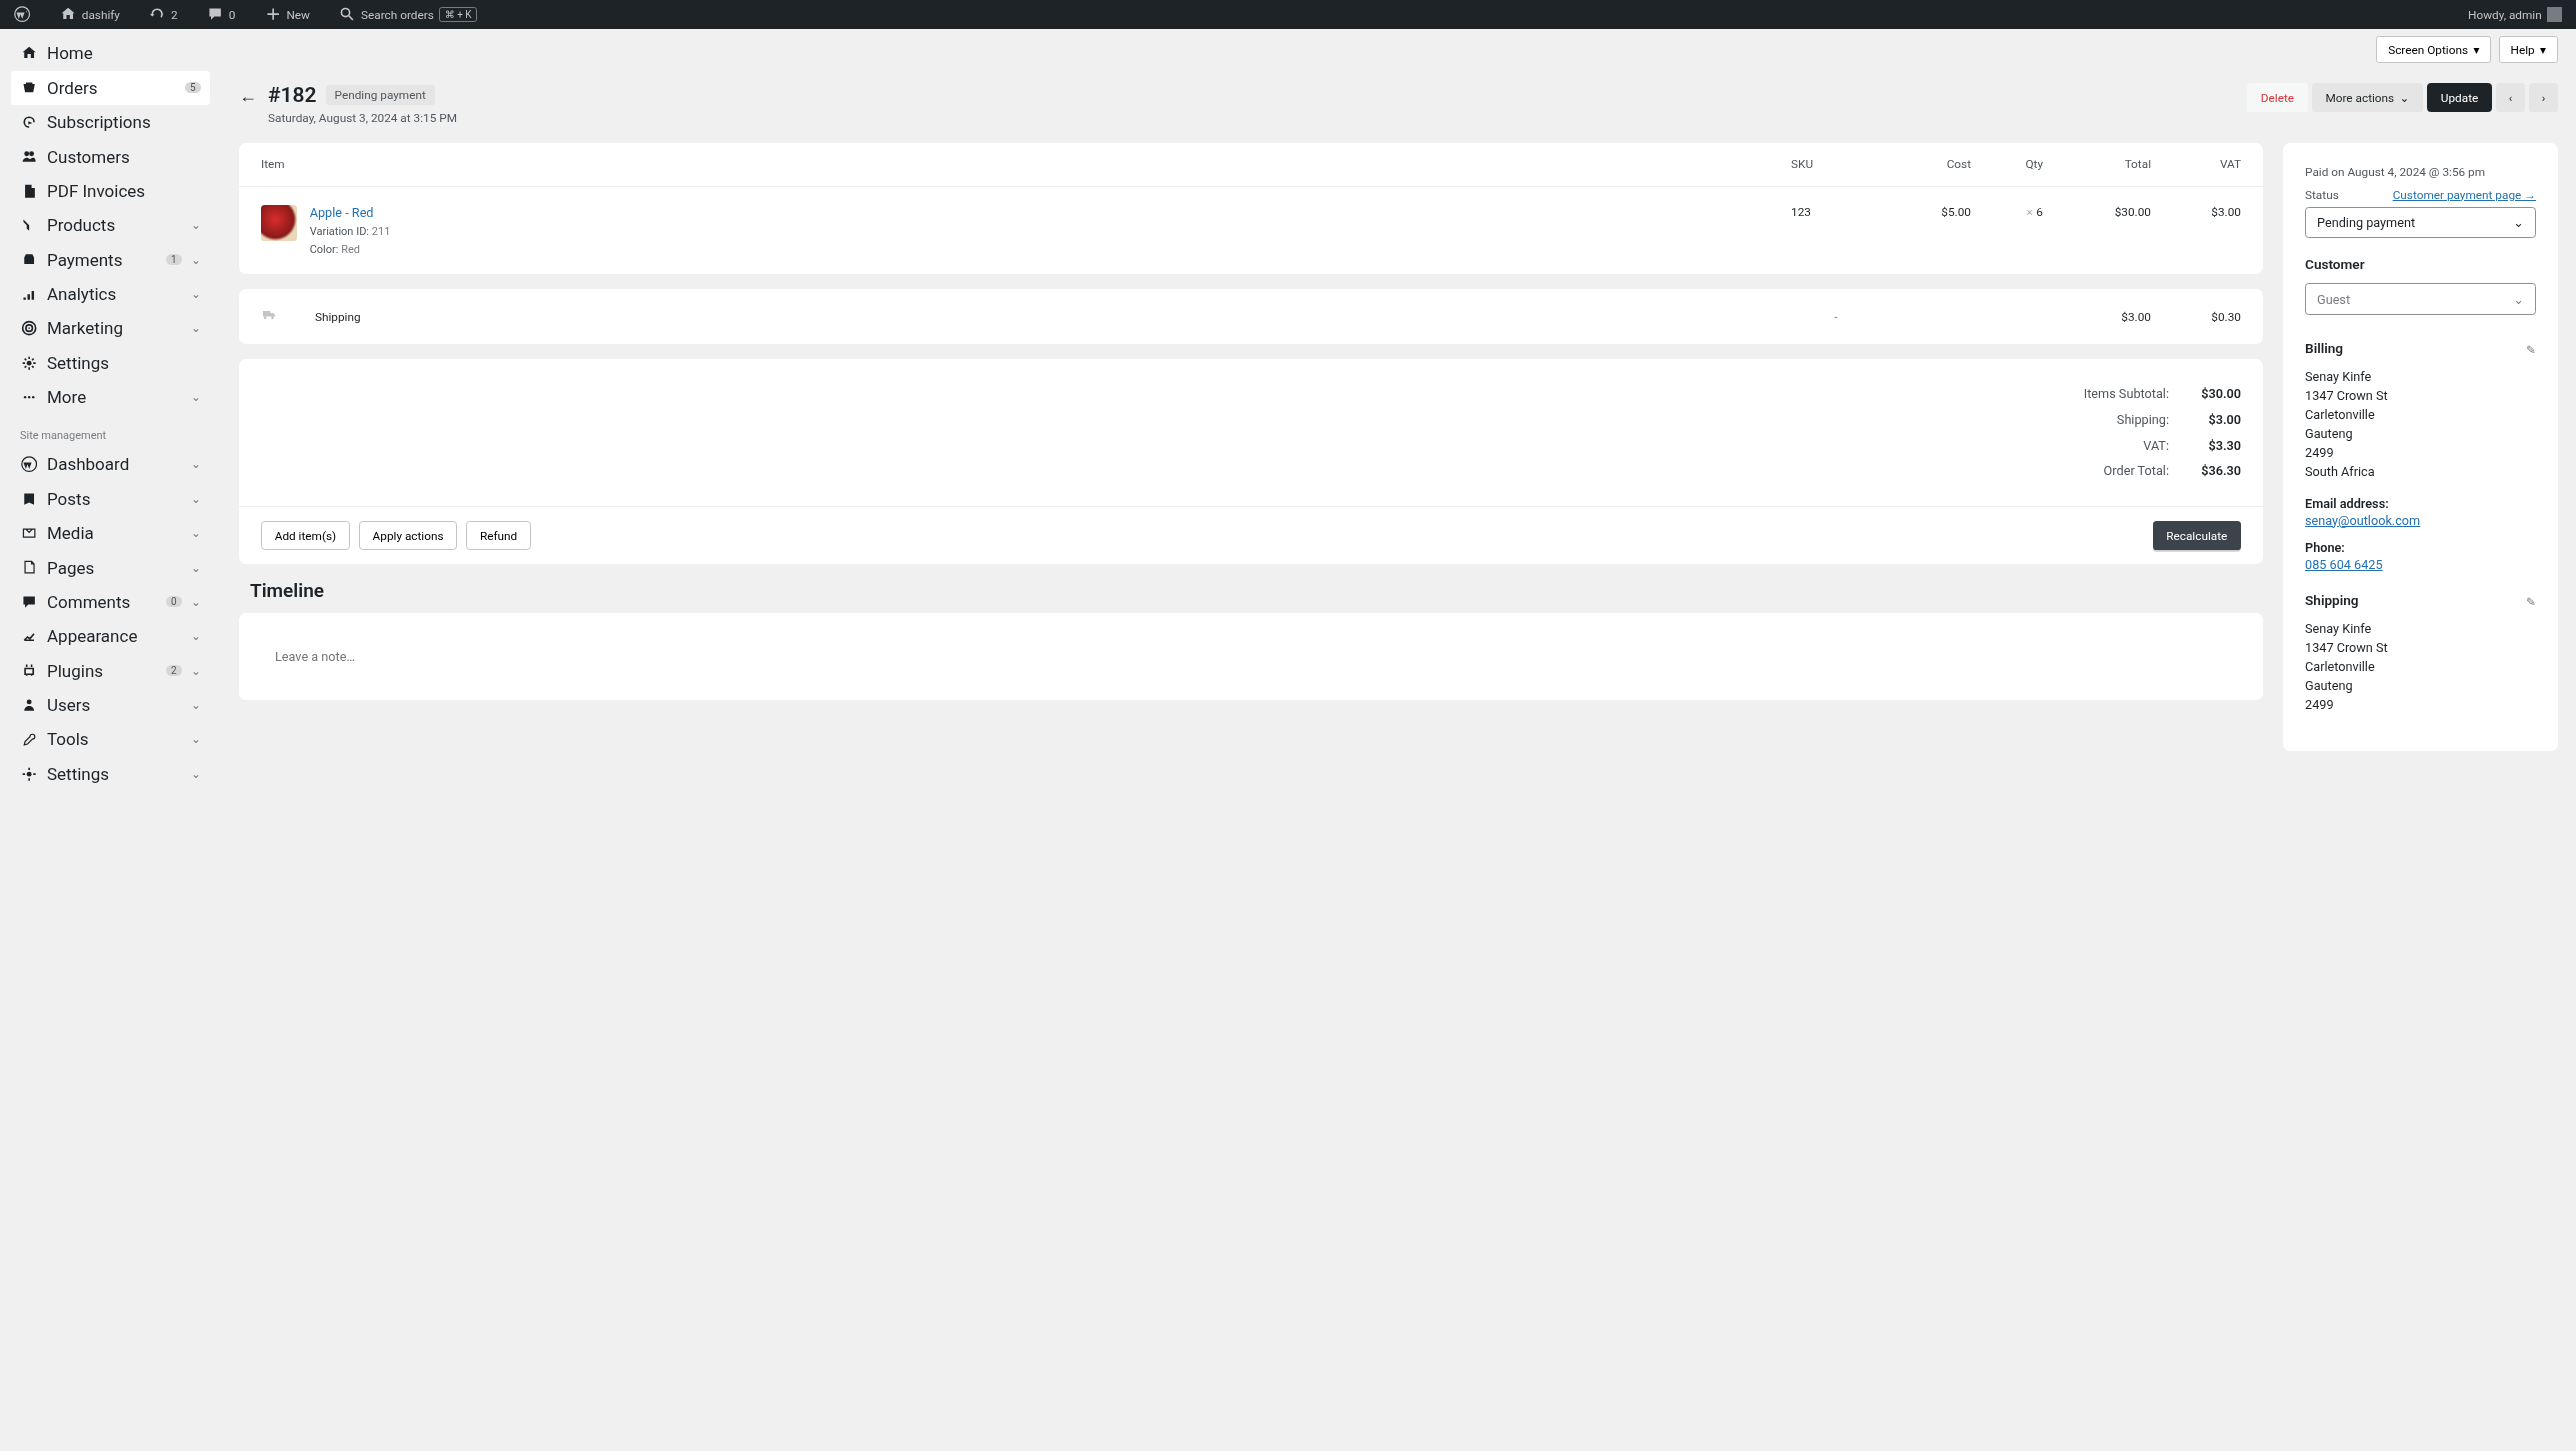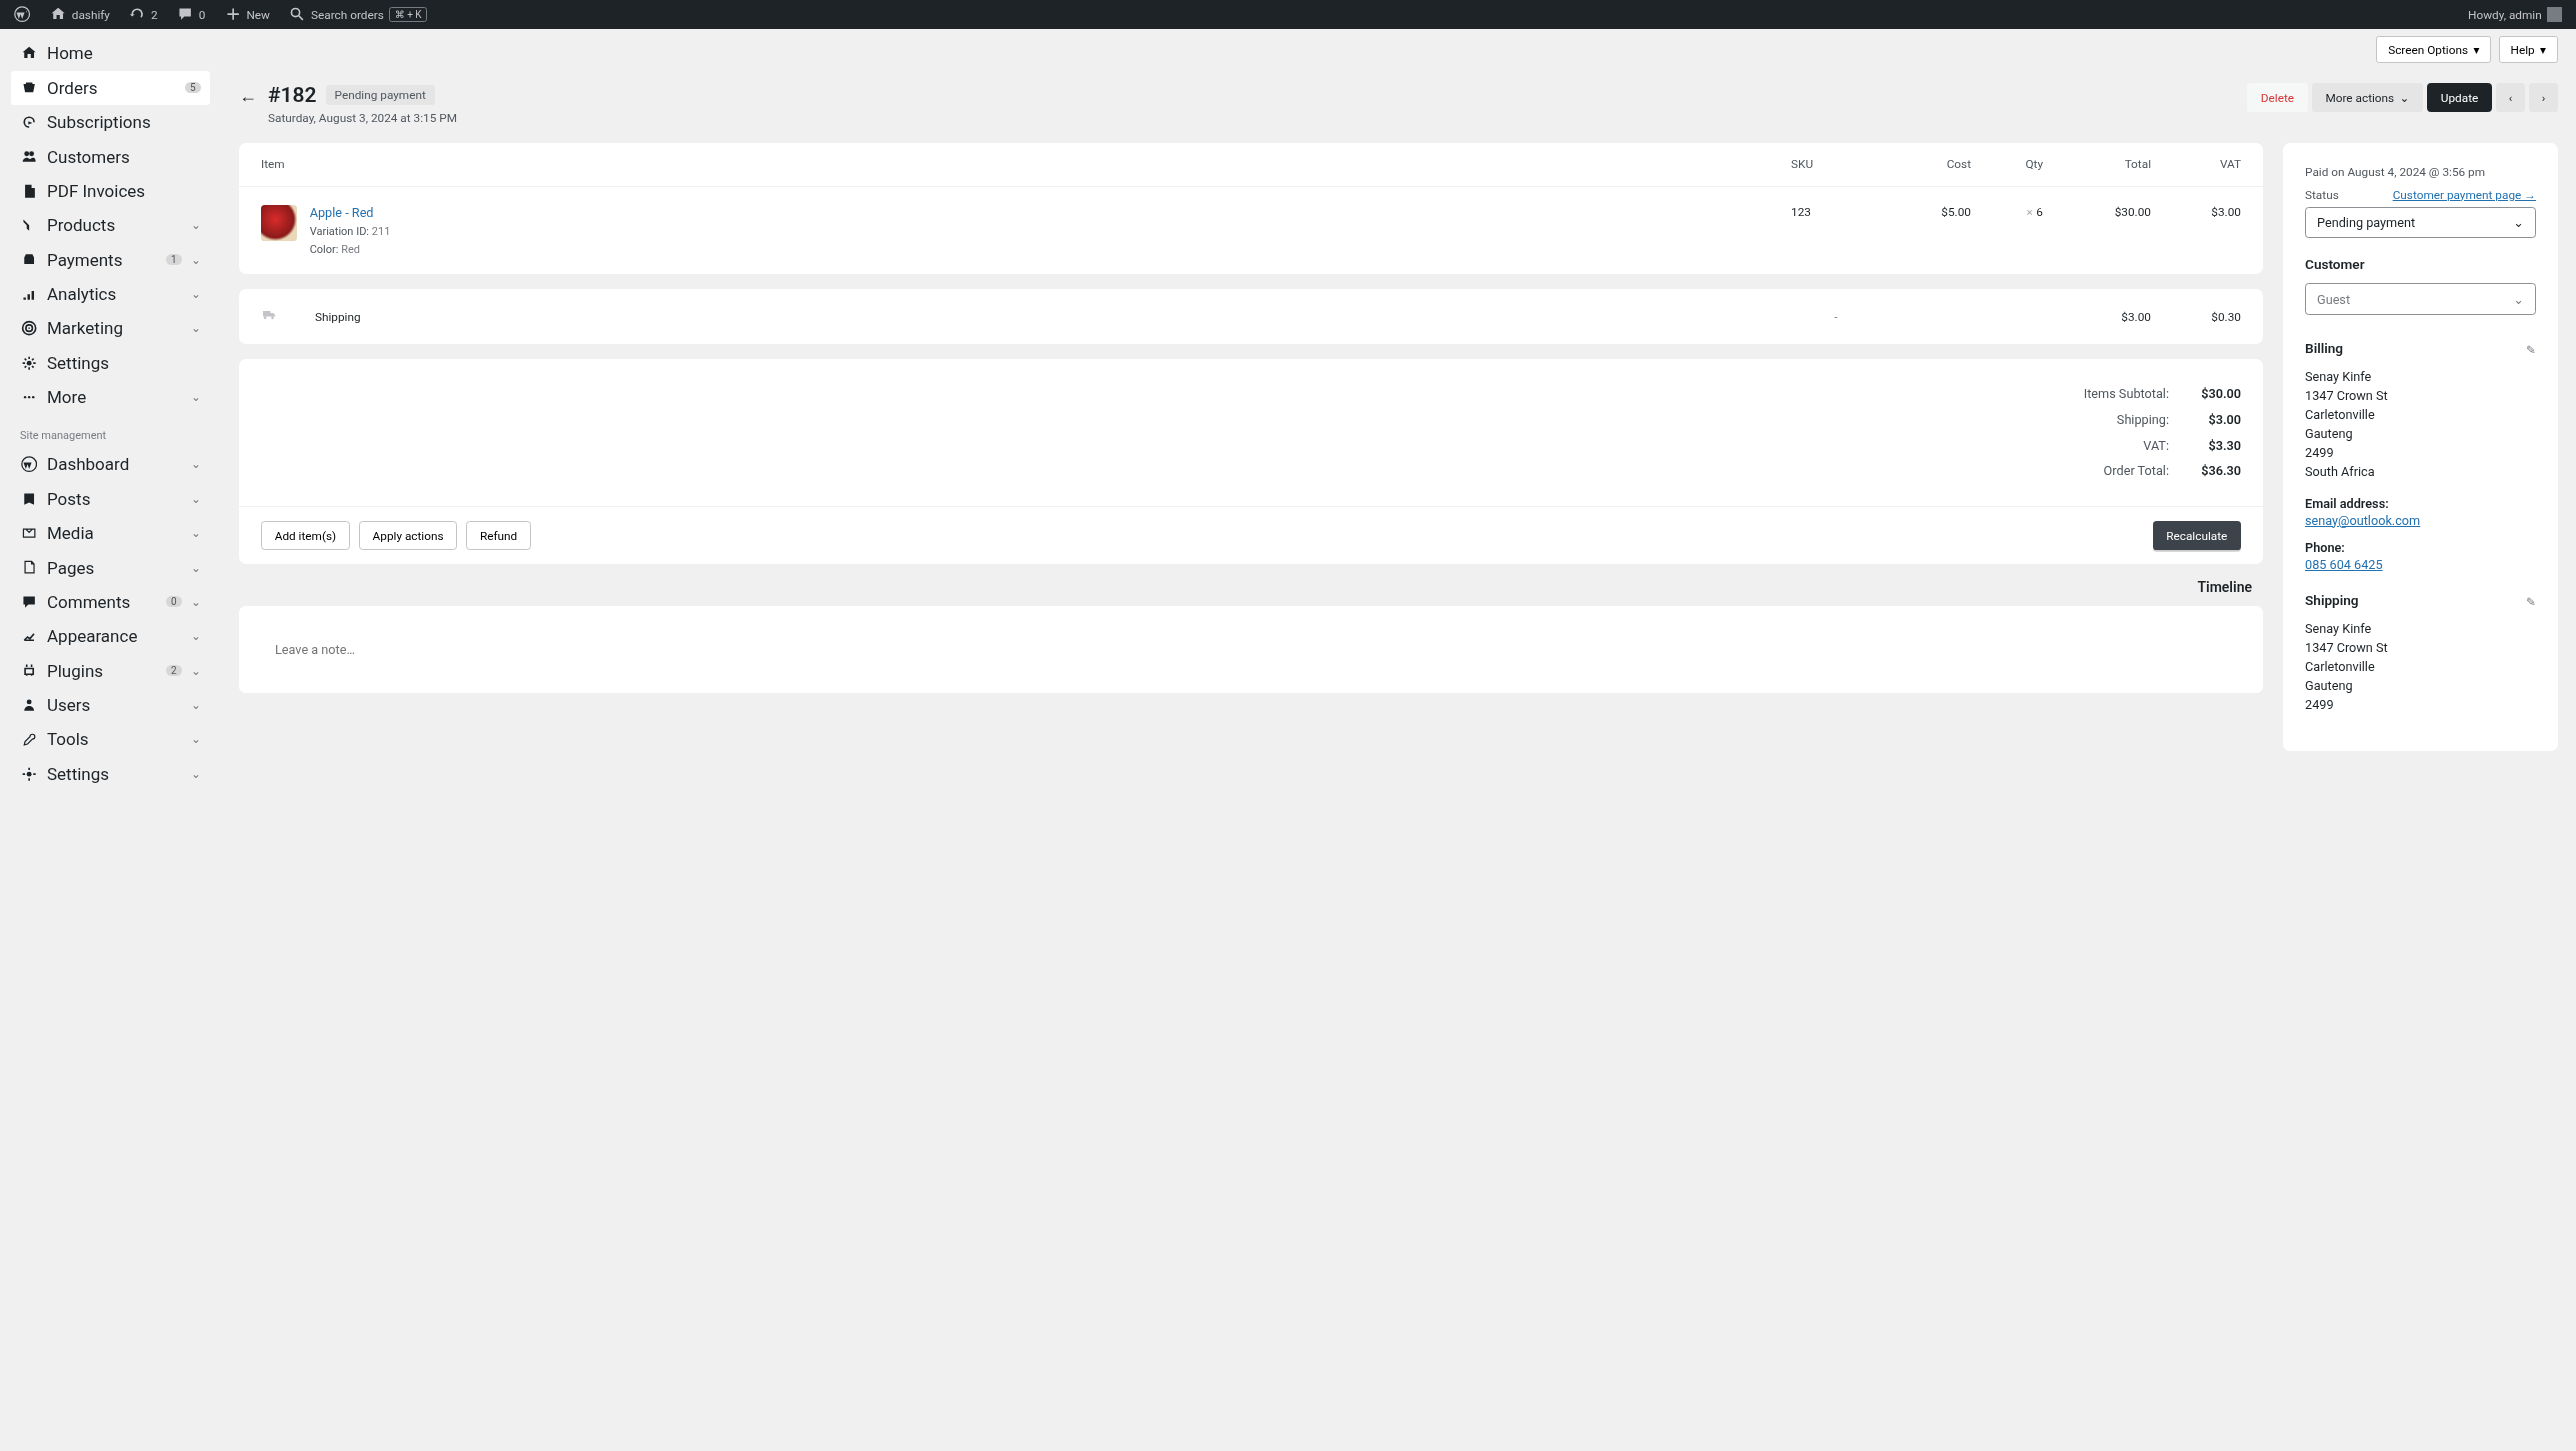--- a/index.html
+++ b/index.html
@@ -1,20 +1,20 @@
 <!DOCTYPE html>
 <html style="font-size:14.5px"><head>
 <meta charset="utf-8">
 <style>
 * { margin: 0; padding: 0; box-sizing: border-box; font-family: -apple-system, BlinkMacSystemFont, "Segoe UI", Roboto, sans-serif; }
 body { background: #f0f0f1; color: #1d2327; font-size: 11.8px; }
 
 
 .admin-bar { background: #1d2327; color: #c3c4c7; height: 29px; display: flex; align-items: center; padding: 0 7.2px; justify-content: space-between; }
-.admin-bar-left, .admin-bar-right { display: flex; align-items: center; gap: 5px; }
+.admin-bar-left, .admin-bar-right { display: flex; align-items: center; gap: 15px; }
 .admin-bar-item { display: flex; align-items: center; gap: 5.4px; padding: 0 7.2px; height: 29px; cursor: pointer; color: #c3c4c7; }
 .kbd { border: 0.9px solid #787c82; border-radius: 2.7px; padding: 0.9px 4.5px; font-size: 10px; }
 .avatar-sq { width: 14.5px; height: 14.5px; background: #787c82; }
 
 
 .layout { display: flex; min-height: calc(100vh - 29px); }
 .sidebar { width: 221px; background: #f0f0f1; padding: 7.2px 0; }
 .sidebar-inner { padding: 0 11px; }
 .menu-item { display: flex; align-items: center; gap: 9px; padding: 7.2px 9px; cursor: pointer; border-radius: 3.6px; color: #1d2327; }
 .menu-item.active { background: #fff; }
@@ -66,21 +66,21 @@
 .totals-card { padding: 22px; }
 .totals-row { display: flex; justify-content: flex-end; padding: 5.4px 0; font-size: 12.7px; }
 .totals-label { color: #50575e; }
 .totals-val { min-width: 72px; text-align: right; font-weight: 600; }
 
 .action-row { display: flex; justify-content: space-between; padding: 14.5px 22px; border-top: 0.9px solid #f0f0f1; gap: 9px; }
 .action-left { display: flex; gap: 9px; }
 .btn-outline { background: #fff; border: 0.9px solid #c3c4c7; }
 .btn-dark { background: #3c434a; color: #fff; box-shadow: 0 1.8px 0 rgba(0,0,0,0.2); }
 
-.timeline-title { font-size: 14px; font-weight: 600; padding: 0 11px 11px; text-align: right; }
+.timeline-title { font-size: 19px; font-weight: 600; padding: 0 11px 11px; }
 .note-input { width: 100%; border: none; padding: 36px; font-size: 12.7px; outline: none; border-radius: 7.2px; }
 
 .side-card { background: #fff; border-radius: 7.2px; padding: 22px; }
 .side-meta { color: #50575e; font-size: 11.8px; margin-bottom: 9px; }
 .side-label-row { display: flex; justify-content: space-between; align-items: center; margin-bottom: 5.4px; }
 .side-label { color: #50575e; font-size: 11.8px; }
 .side-link { color: #2271b1; text-decoration: underline; font-size: 11.8px; cursor: pointer; }
 .select-box { width: 100%; border: 0.9px solid #8c8f94; border-radius: 3.6px; padding: 7.2px 11px; font-size: 12.7px; display: flex; justify-content: space-between; align-items: center; cursor: pointer; margin-bottom: 18px; }
 .select-box.guest { color: #787c82; }
 .section-h { font-size: 13.6px; font-weight: 600; margin: 7.2px 0 11px; }

